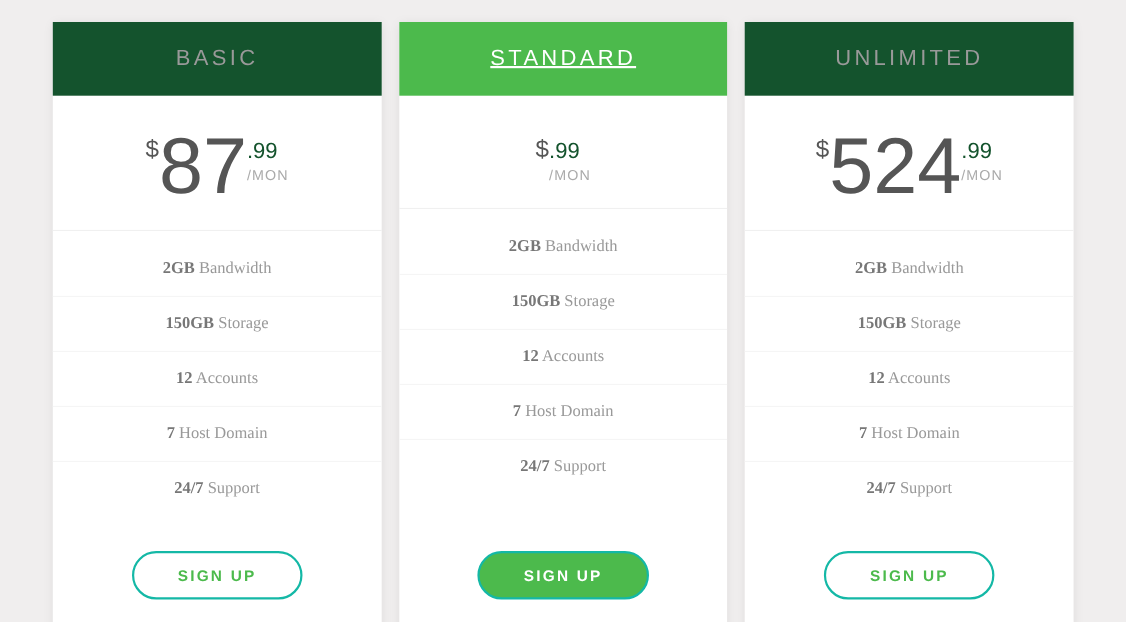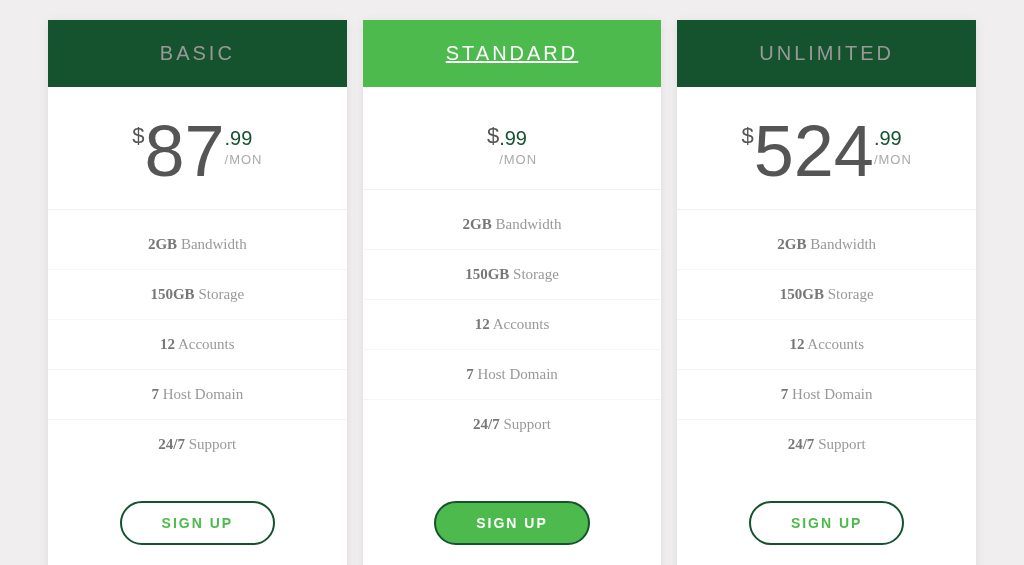--- a/index.html
+++ b/index.html
@@ -134,21 +134,21 @@
     }
 
     .signup-btn {
       padding: 12px 40px;
       border-radius: 30px;
       font-size: 14px;
       font-weight: 600;
       letter-spacing: 2px;
       cursor: pointer;
       transition: all 0.2s;
-      border: 2px solid #14532d;
+      border: 2px solid #14b8a6;
       background: transparent;
       color: #4cba4c;
     }
 
     .signup-btn.highlighted {
       background: #4cba4c;
       color: #fff;
     }
   </style>
 </head>

